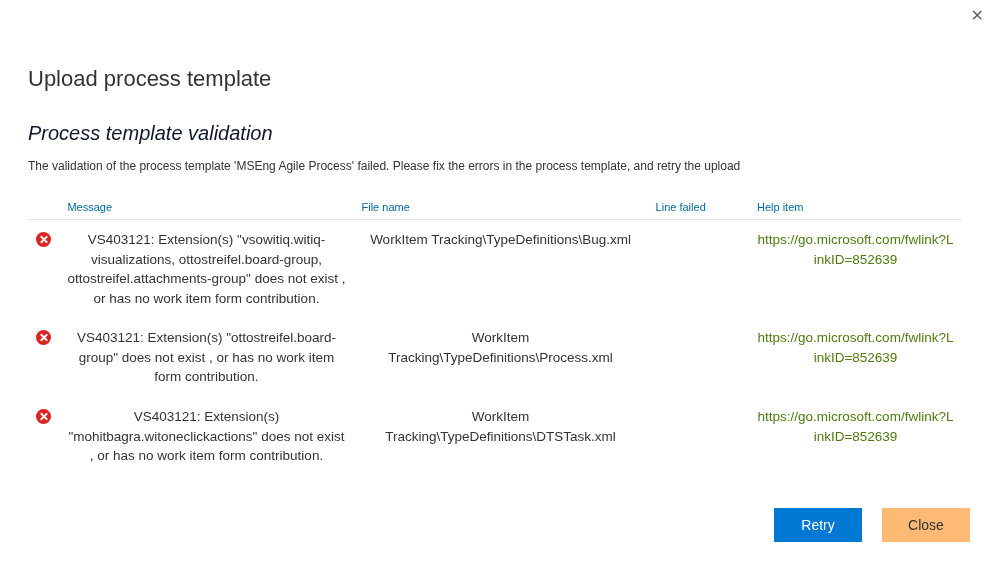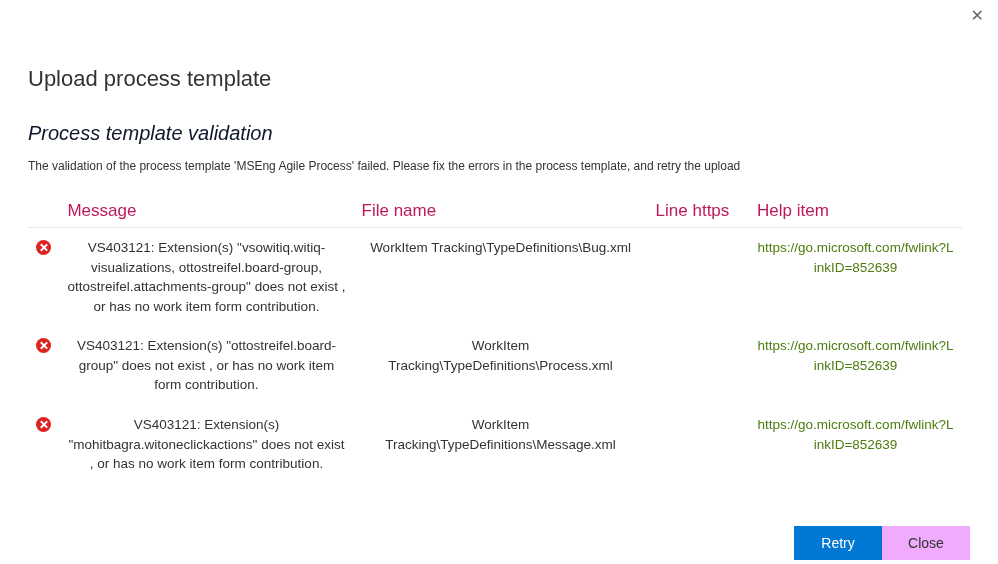--- a/index.html
+++ b/index.html
@@ -52,22 +52,22 @@
   }
   .description {
     font-size: 12px;
     color: #333;
     margin-bottom: 22px;
   }
   .table { width: 100%; border-collapse: collapse; }
   .table th {
     text-align: left;
     font-weight: 400;
-    font-size: 17px;
-    color: #be185d;
+    font-size: 11px;
+    color: #0369a1;
     padding: 6px 8px;
     border-bottom: 1px solid #e6e6e6;
   }
   .table td {
     vertical-align: top;
     font-size: 13.5px;
     color: #333;
     padding: 10px 8px;
     line-height: 1.45;
     text-align: center;
@@ -98,33 +98,33 @@
   .error-icon::before { transform: rotate(45deg); }
   .error-icon::after  { transform: rotate(-45deg); }
   .help-link {
     color: #4d7c0f;
     text-decoration: none;
     word-break: break-all;
   }
   .button-row {
     display: flex;
     justify-content: flex-end;
-    gap: 0;
-    padding: 18px 0 4px 0;
+    gap: 20px;
+    padding: 18px 0 22px 0;
   }
   .btn {
     min-width: 88px;
     height: 34px;
     font-size: 14px;
     border: none;
     cursor: pointer;
     font-family: inherit;
   }
   .btn-primary { background: #0078d4; color: #fff; }
-  .btn-secondary { background: #f0abfc; color: #333; }
+  .btn-secondary { background: #fdba74; color: #333; }
 </style>
 </head>
 <body>
 
 <div class="dialog">
 
   <div class="close-x">✕</div>
 
   <h1 class="title">Upload process template</h1>
 
@@ -133,21 +133,21 @@
     <h2 class="section-title">Process template validation</h2>
 
     <p class="description">The validation of the process template 'MSEng Agile Process' failed. Please fix the errors in the process template, and retry the upload</p>
 
     <table class="table">
       <thead>
         <tr>
           <th class="col-icon"></th>
           <th class="col-msg">Message</th>
           <th class="col-file">File name</th>
-          <th class="col-line">Line https</th>
+          <th class="col-line">Line failed</th>
           <th class="col-help">Help item</th>
         </tr>
       </thead>
       <tbody>
         <tr>
           <td class="col-icon"><span class="error-icon"></span></td>
           <td class="col-msg">VS403121: Extension(s) "vsowitiq.witiq-visualizations, ottostreifel.board-group, ottostreifel.attachments-group" does not exist , or has no work item form contribution.</td>
           <td class="col-file">WorkItem Tracking\TypeDefinitions\Bug.xml</td>
           <td class="col-line"></td>
           <td class="col-help"><a class="help-link" href="#">https://go.microsoft.com/fwlink?LinkID=852639</a></td>
@@ -155,21 +155,21 @@
         <tr>
           <td class="col-icon"><span class="error-icon"></span></td>
           <td class="col-msg">VS403121: Extension(s) "ottostreifel.board-group" does not exist , or has no work item form contribution.</td>
           <td class="col-file">WorkItem Tracking\TypeDefinitions\Process.xml</td>
           <td class="col-line"></td>
           <td class="col-help"><a class="help-link" href="#">https://go.microsoft.com/fwlink?LinkID=852639</a></td>
         </tr>
         <tr>
           <td class="col-icon"><span class="error-icon"></span></td>
           <td class="col-msg">VS403121: Extension(s) "mohitbagra.witoneclickactions" does not exist , or has no work item form contribution.</td>
-          <td class="col-file">WorkItem Tracking\TypeDefinitions\Message.xml</td>
+          <td class="col-file">WorkItem Tracking\TypeDefinitions\DTSTask.xml</td>
           <td class="col-line"></td>
           <td class="col-help"><a class="help-link" href="#">https://go.microsoft.com/fwlink?LinkID=852639</a></td>
         </tr>
       </tbody>
     </table>
 
   </div>
 
   <div class="button-row">
     <button class="btn btn-primary">Retry</button>

